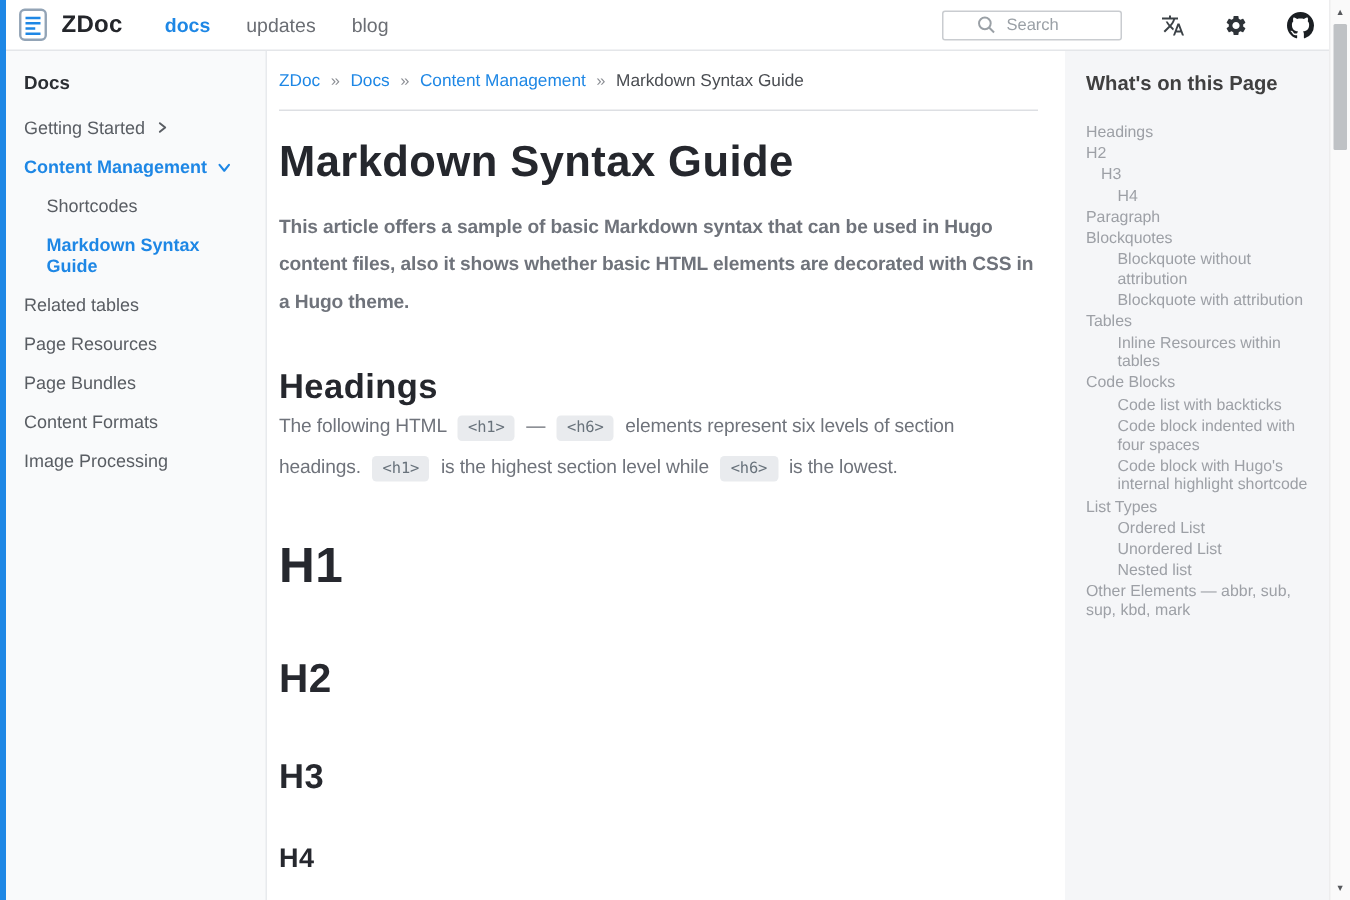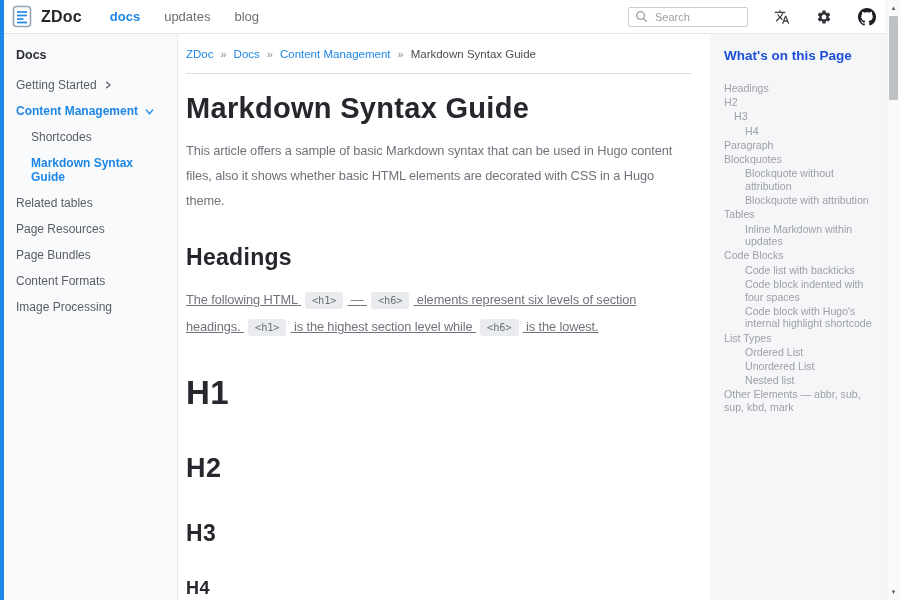--- a/index.html
+++ b/index.html
@@ -8,53 +8,53 @@
   .accent-strip{width:4px;height:600px;background:var(--accent,#1e87e5);flex:none;}
   .frame{flex:1;display:flex;flex-direction:column;min-width:0;}
   
   .navbar{height:34px;flex:none;display:flex;align-items:center;background:#fff;border-bottom:1px solid #e4e6e9;padding:0 10px 0 8px;box-sizing:border-box;}
   .brand{display:flex;align-items:center;cursor:pointer;}
   .brand-name{font-size:16px;font-weight:bold;color:#24262b;margin-left:8px;letter-spacing:.2px;}
   .nav-links{display:flex;align-items:center;margin-left:28px;}
   .nav-link{font-size:13px;color:#6b6e74;margin-right:24px;cursor:pointer;}
   .nav-link.active{color:var(--accent,#1e87e5);font-weight:bold;}
   .nav-right{margin-left:auto;display:flex;align-items:center;}
-  .search-box{display:flex;align-items:center;width:120px;height:20px;border:1px solid #c9ccd0;border-radius:2px;background:#fff;padding:0 6px;box-sizing:border-box;}
+  .search-box{display:flex;align-items:center;width:120px;height:20px;border:1px solid #c9ccd0;border-radius:2px;background:#fff;padding:0 22px;box-sizing:border-box;}
   .search-box input{border:none;outline:none;width:100%;font-size:11px;color:#55585e;font-family:"Liberation Sans",sans-serif;margin-left:5px;background:transparent;}
   .search-box input::placeholder{color:#9aa0a6;}
   .nav-icon{margin-left:26px;display:flex;align-items:center;cursor:pointer;}
   
   .content-row{flex:1;display:flex;min-height:0;}
   
   .sidebar{width:174px;flex:none;background:#f9fafb;border-right:1px solid #e8eaed;padding:14px 8px 0 12px;box-sizing:border-box;}
   .sidebar-title{font-size:12.5px;font-weight:bold;color:#2b2e33;margin-bottom:10px;}
   .side-item{font-size:12px;color:#595d63;padding:6px 0;cursor:pointer;display:flex;align-items:center;}
   .side-item.ind{padding-left:15px;}
   .side-item.active{color:var(--accent,#1e87e5);font-weight:bold;}
   .side-item .chev{margin-left:6px;display:inline-flex;align-items:center;}
   
   .main{width:532px;flex:none;background:#fff;padding:14px 18px 0 8px;box-sizing:border-box;overflow:hidden;}
   .breadcrumb{display:flex;align-items:center;font-size:11.5px;flex-wrap:wrap;}
   .crumb{color:#4a4d52;}
   .crumb.link{color:var(--accent,#1e87e5);cursor:pointer;}
   .crumb-sep{color:#8b8e94;margin:0 7px;font-size:11px;}
   .rule{border:none;border-top:1px solid #dddfe3;margin:13px 0 0 0;}
   .article-title{font-size:29px;font-weight:bold;color:#25272d;margin-top:18px;letter-spacing:.3px;}
-  .intro{font-size:12.8px;line-height:1.95;color:#6f737b;margin-top:14px;letter-spacing:-.1px;}
+  .intro{font-size:12.8px;line-height:1.95;color:#6f737b;margin-top:14px;letter-spacing:-.1px;font-weight:bold;}
   .section-title{font-size:23px;font-weight:bold;color:#25272d;margin-top:30px;letter-spacing:.3px;}
-  .rich-para{font-size:12.8px;line-height:2.1;color:#6f737b;margin-top:16px;letter-spacing:-.1px;text-decoration:underline;}
+  .rich-para{font-size:12.8px;line-height:2.1;color:#6f737b;margin-top:0;letter-spacing:-.1px;}
   .chip{display:inline-block;background:#e9ebee;color:#68727b;font-family:"DejaVu Sans Mono",monospace;font-size:10.3px;line-height:1.5;padding:1px 7px;border-radius:3px;margin:0 4px;}
   .demo-h{font-weight:bold;color:#26282e;letter-spacing:.4px;}
   .demo-h1{font-size:33px;margin-top:33px;}
   .demo-h2{font-size:27px;margin-top:41px;}
   .demo-h3{font-size:23px;margin-top:36px;}
   .demo-h4{font-size:18px;margin-top:31px;}
   
   .toc{width:176px;flex:none;background:#f5f6f8;padding:14px 14px 0 14px;box-sizing:border-box;overflow:hidden;}
-  .toc-title{font-size:13.5px;font-weight:bold;color:#1d4ed8;}
+  .toc-title{font-size:13.5px;font-weight:bold;color:#404040;}
   .toc-list{margin-top:19px;}
   .toc-item{font-size:10.6px;line-height:1.2;color:#9da0a6;margin-bottom:1.5px;cursor:pointer;}
   .toc-item.ind1{padding-left:10px;}
   .toc-item.ind2{padding-left:21px;}
   
   .scrollbar{width:14px;flex:none;height:600px;background:#fafafa;border-left:1px solid #ededee;box-sizing:border-box;display:flex;flex-direction:column;align-items:center;}
   .scroll-btn{height:16px;display:flex;align-items:center;justify-content:center;font-size:7px;color:#56585c;width:100%;cursor:pointer;}
   .scroll-thumb{width:9px;height:84px;background:#bfc2c5;border-radius:1px;cursor:pointer;}
   .scroll-spacer{flex:1;}
 </style>
@@ -185,21 +185,21 @@
         <div class="toc-list" id="toc-items">
             <div class="toc-item">Headings</div>
             <div class="toc-item">H2</div>
             <div class="toc-item ind1">H3</div>
             <div class="toc-item ind2">H4</div>
             <div class="toc-item">Paragraph</div>
             <div class="toc-item">Blockquotes</div>
             <div class="toc-item ind2">Blockquote without attribution</div>
             <div class="toc-item ind2">Blockquote with attribution</div>
             <div class="toc-item">Tables</div>
-            <div class="toc-item ind2">Inline Markdown within updates</div>
+            <div class="toc-item ind2">Inline Resources within tables</div>
             <div class="toc-item">Code Blocks</div>
             <div class="toc-item ind2">Code list with backticks</div>
             <div class="toc-item ind2">Code block indented with four spaces</div>
             <div class="toc-item ind2">Code block with Hugo's internal highlight shortcode</div>
             <div class="toc-item">List Types</div>
             <div class="toc-item ind2">Ordered List</div>
             <div class="toc-item ind2">Unordered List</div>
             <div class="toc-item ind2">Nested list</div>
             <div class="toc-item">Other Elements — abbr, sub, sup, kbd, mark</div>
           </div>

